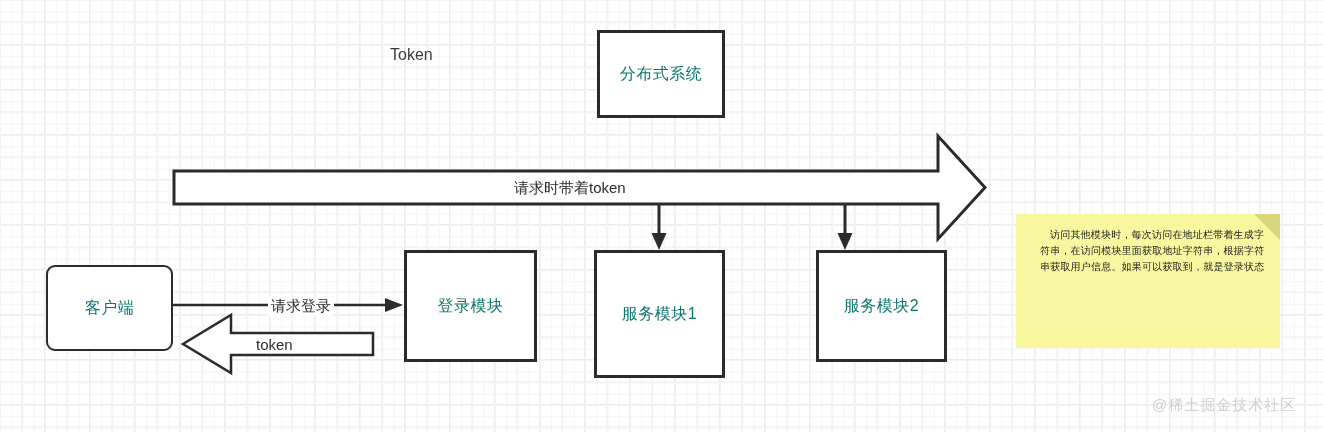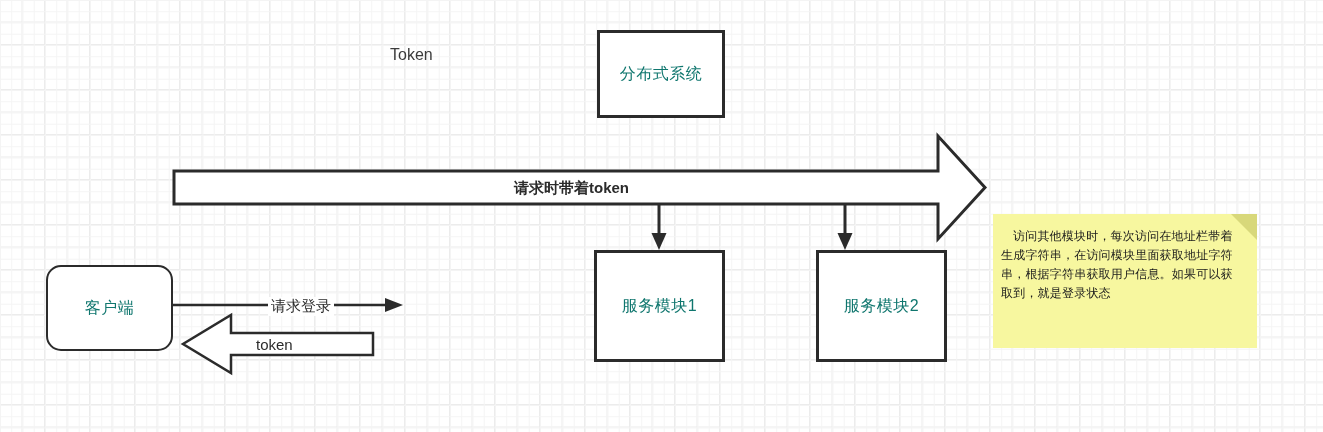--- a/index.html
+++ b/index.html
@@ -36,21 +36,21 @@
     box-sizing: border-box;
     background: #ffffff;
     border: 3px solid #2b2b2b;
     display: flex;
     align-items: center;
     justify-content: center;
     color: #0f766e;
     font-size: 16px;
     letter-spacing: .5px;
   }
-  .node.rounded { border-radius: 15px; border-width: 2px; }
+  .node.rounded { border-radius: 9px; border-width: 2px; }
 
   .plain-label {
     position: absolute;
     color: #3b3b3b;
     font-size: 16px;
     white-space: nowrap;
   }
 
   .svg-layer {
     position: absolute;
@@ -68,26 +68,27 @@
     font-size: 15px;
     white-space: nowrap;
     padding: 0 3px;
   }
 
   .note {
     position: absolute;
     box-sizing: border-box;
     background: #f7f79f;
     color: #1b1b1b;
-    font-size: 12px;
+    font-size: 10px;
     line-height: 1.58;
-    padding: 13px 14px 10px 8px;
+    padding: 13px 14px 10px 24px;
     text-indent: 1em;
     letter-spacing: .2px;
     overflow: hidden;
+    margin-left: 23px;
   }
   .note .fold {
     position: absolute;
     top: 0;
     right: 0;
     width: 0;
     height: 0;
     border-top: 26px solid #d8d87a;
     border-left: 26px solid transparent;
   }
@@ -125,34 +126,38 @@
   </svg>
 
   <div class="node" style="left:597px; top:30px; width:128px; height:88px;">
     <span>分布式系统</span>
   </div>
 
   <div class="node rounded" style="left:46px; top:265px; width:127px; height:86px;">
     <span>客户端</span>
   </div>
 
+  <div class="node" style="left:404px; top:250px; width:133px; height:112px;">
+    <span>登录模块</span>
+  </div>
 
-  <div class="node" style="left:594px; top:250px; width:131px; height:112px;">
+  <div class="node" style="left:594px; top:250px; width:131px; height:128px;">
     <span>服务模块1</span>
   </div>
 
   <div class="node" style="left:816px; top:250px; width:131px; height:112px;">
     <span>服务模块2</span>
   </div>
 
-  <div class="edge-label" style="left:511px; top:179px;font-weight:bold;">请求时带着token</div>
+  <div class="edge-label" style="left:511px; top:179px;">请求时带着token</div>
 
   <div class="edge-label" style="left:268px; top:297px; background:#ffffff;">请求登录</div>
 
   <div class="edge-label" style="left:253px; top:336px;">token</div>
 
   <div class="note" style="left:993px; top:214px; width:264px; height:134px;">
     <span class="fold"></span>
     <span>访问其他模块时，每次访问在地址栏带着生成字符串，在访问模块里面获取地址字符串，根据字符串获取用户信息。如果可以获取到，就是登录状态</span>
   </div>
 
+  <div class="watermark" style="left:1152px; top:396px;">@稀土掘金技术社区</div>
 
 </div>
 
 </body></html>

